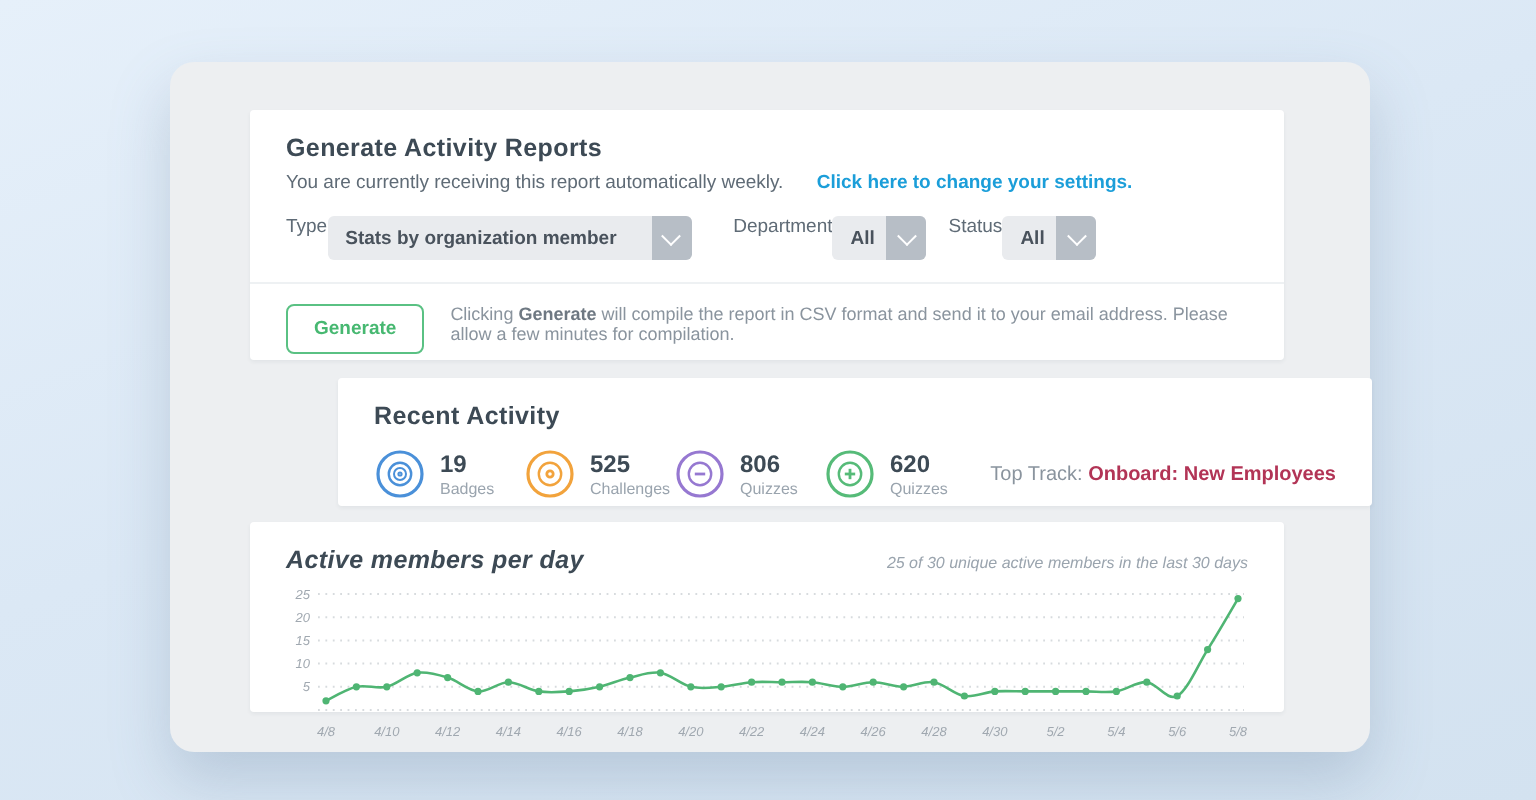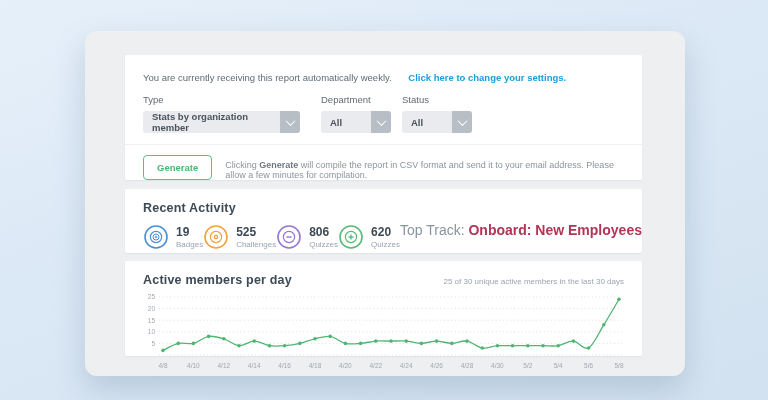--- a/index.html
+++ b/index.html
@@ -13,79 +13,80 @@
     position:absolute; left:85px; top:31px; width:600px; height:345px;
     background:#edeff1; border-radius:12px;
     box-shadow:0 14px 30px rgba(100,125,155,.28);
   }
   .panel {
     position:absolute; left:40px; width:517px; background:#ffffff;
     border-radius:2px; box-shadow:0 1px 2px rgba(30,45,60,.06);
     padding:12px 18px;
   }
   .panel-report { top:24px; height:125px; }
-  .panel-recent { top:158px; height:64px; }
-  .panel-chart  { top:230px; height:95px; padding:10px 14px 6px 14px; }
+  .panel-recent { top:158px; height:64px;margin-left:44px; }
+  .panel-chart  { top:230px; height:95px; padding:10px 14px 6px 14px;font-style:italic; }
 
   h2.panel-title { font-size:12.5px; font-weight:700; color:#3d4a55; letter-spacing:.2px; }
   .subtitle { font-size:9.5px; color:#5f6b76; margin-top:5px; }
   .subtitle a { color:#1b9ed9; font-weight:700; text-decoration:none; cursor:pointer;margin-left:14px; }
 
   .fields { display:flex; margin-top:11px; }
-  .field  { display:flex; flex-direction:column; }
+  .field  { display:flex; }
   .field label { font-size:9.5px; color:#5f6b76; margin-bottom:6px; }
   .select {
     height:22px; background:#e9ebee; border-radius:3px; position:relative;
     display:flex; align-items:center; padding:0 26px 0 9px;
     font-size:9.5px; font-weight:700; color:#49525c; cursor:pointer;
   }
-  .f-type .select  { width:157px; }
+  .f-type .select  { width:182px; }
   .f-dept, .f-status { margin-left:21px; }
   .f-status { margin-left:11px; }
-  .f-dept .select, .f-status .select { width:70px; }
+  .f-dept .select, .f-status .select { width:47px; }
   .chev {
     position:absolute; right:0; top:0; width:20px; height:22px;
     background:#b7bec6; border-radius:0 3px 3px 0;
     display:flex; align-items:center; justify-content:center;
   }
   .chev::after {
     content:""; width:6px; height:6px; border-right:1.6px solid #fff;
     border-bottom:1.6px solid #fff; transform:rotate(45deg) translate(-1px,-1px);
   }
   .divider { border-top:1px solid #eef1f3; margin:11px -18px 0 -18px; }
-  .generate-row { display:flex; align-items:flex-end; margin-top:10px; }
+  .generate-row { display:flex; align-items:flex-start; margin-top:10px; }
   .btn-generate {
     background:#fff; border:1px solid #5ac183; color:#47b871; border-radius:4px;
     font-size:9.5px; font-weight:600; padding:6px 13px; cursor:pointer;
     font-family:"Liberation Sans", sans-serif;
   }
   .note { font-size:9px; color:#8a949e; margin-left:13px; }
   .note b { color:#6e7882; }
 
-  .stats-row { display:flex; margin-top:9px; }
+  .stats-row { display:flex; align-items:center; margin-top:9px; }
   .stat { display:flex; align-items:center; width:75px; }
   .stat-icon { width:26px; height:26px; flex:none; }
   .stat-text { margin-left:7px; }
   .stat-value { font-size:12px; font-weight:700; color:#3d4a55; line-height:13px; }
   .stat-label { font-size:8px; color:#9aa4ae; margin-top:1px; }
   .top-block { margin-left:auto; text-align:right; }
-  .top-row { font-size:14px; line-height:13px; white-space:nowrap; }
+  .top-row { font-size:10px; line-height:13px; white-space:nowrap; }
   .top-row .top-label { color:#8a949e; }
   .top-row a { font-weight:700; text-decoration:none; cursor:pointer; }
 
   .chart-head { display:flex; align-items:baseline; justify-content:space-between; padding:2px 4px 0 4px; }
   .chart-annotation { font-size:8px; color:#9aa4ae; }
   .chart-svg { display:block; margin-top:4px; }
 </style>
 </head>
 <body>
 
 <div class="card">
 
   <section class="panel panel-report">
+    <h2 class="panel-title">Generate Activity Reports</h2>
     <p class="subtitle">
       <span>You are currently receiving this report automatically weekly.</span>
       <a>Click here to change your settings.</a>
     </p>
     <div class="fields">
       <div class="field f-type">
         <label>Type</label>
         <div class="select">
           <span>Stats by organization member</span>
           <span class="chev"></span>

